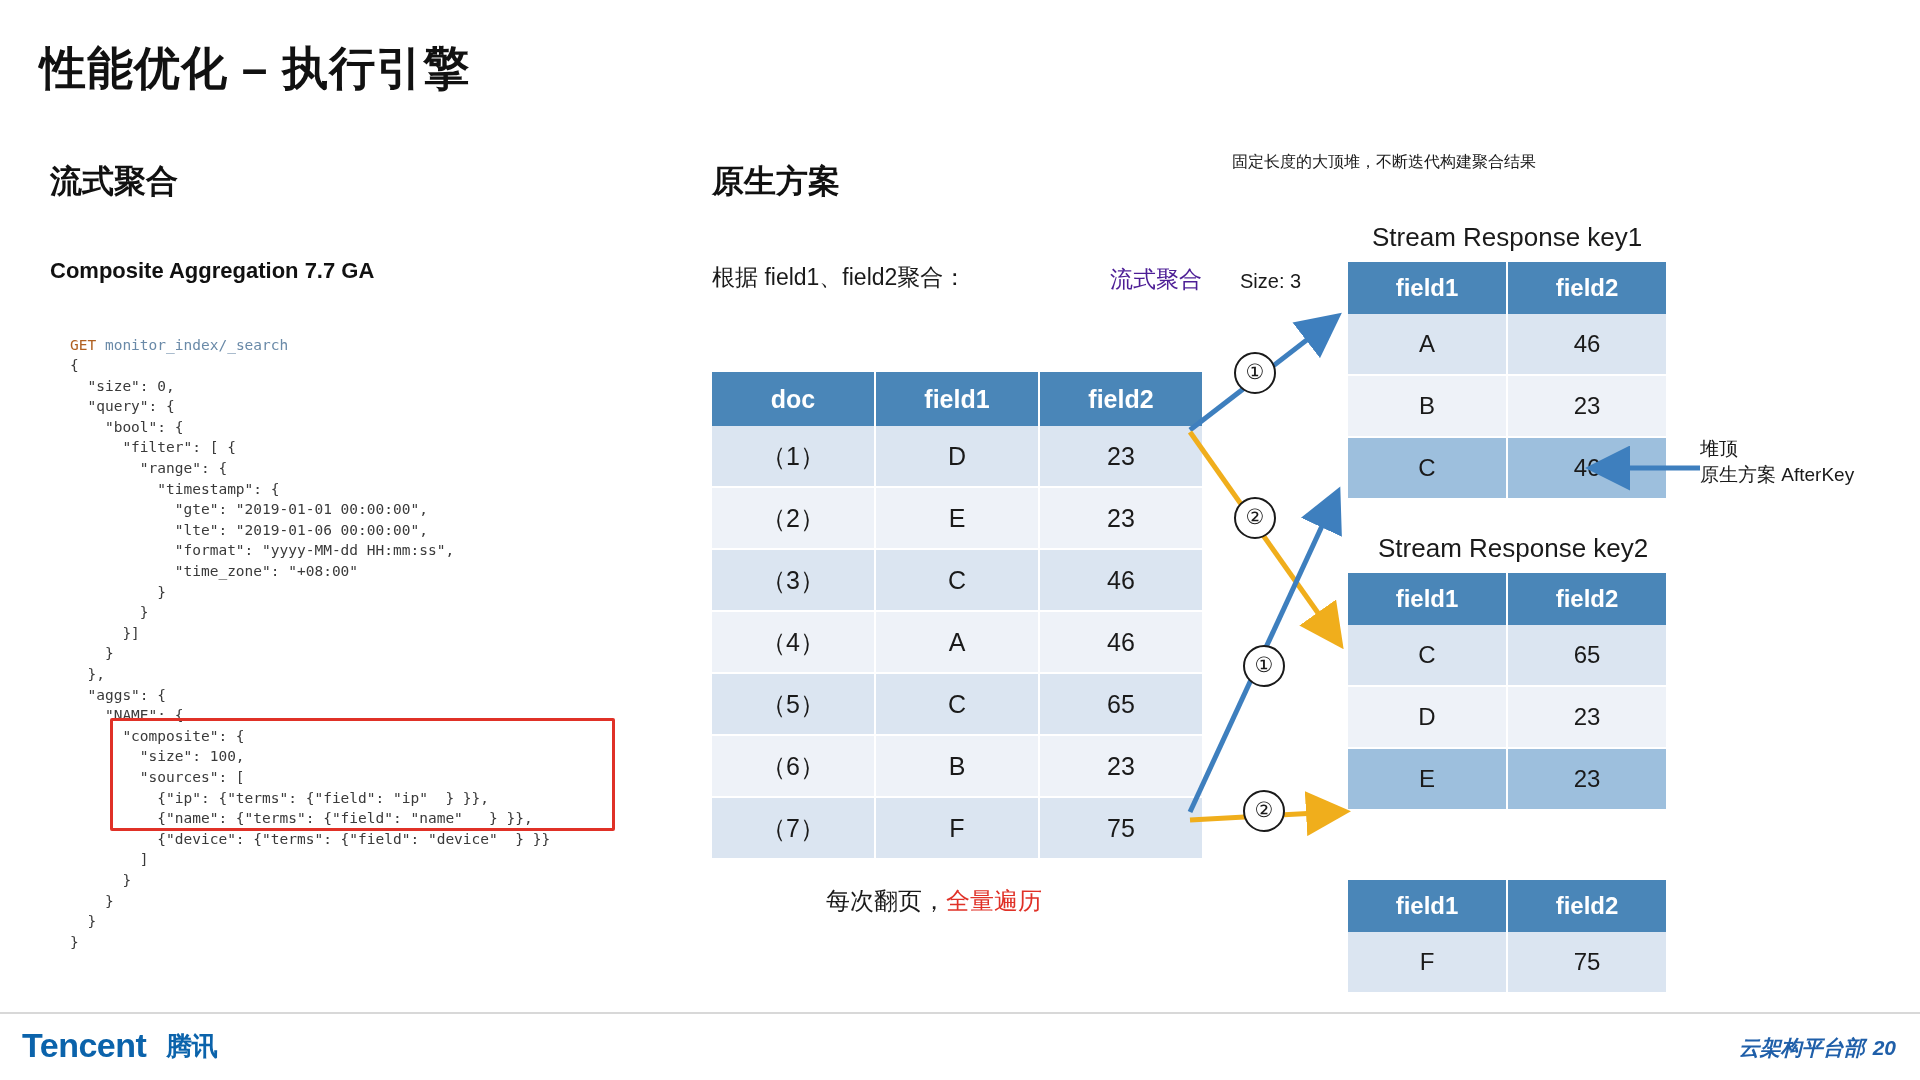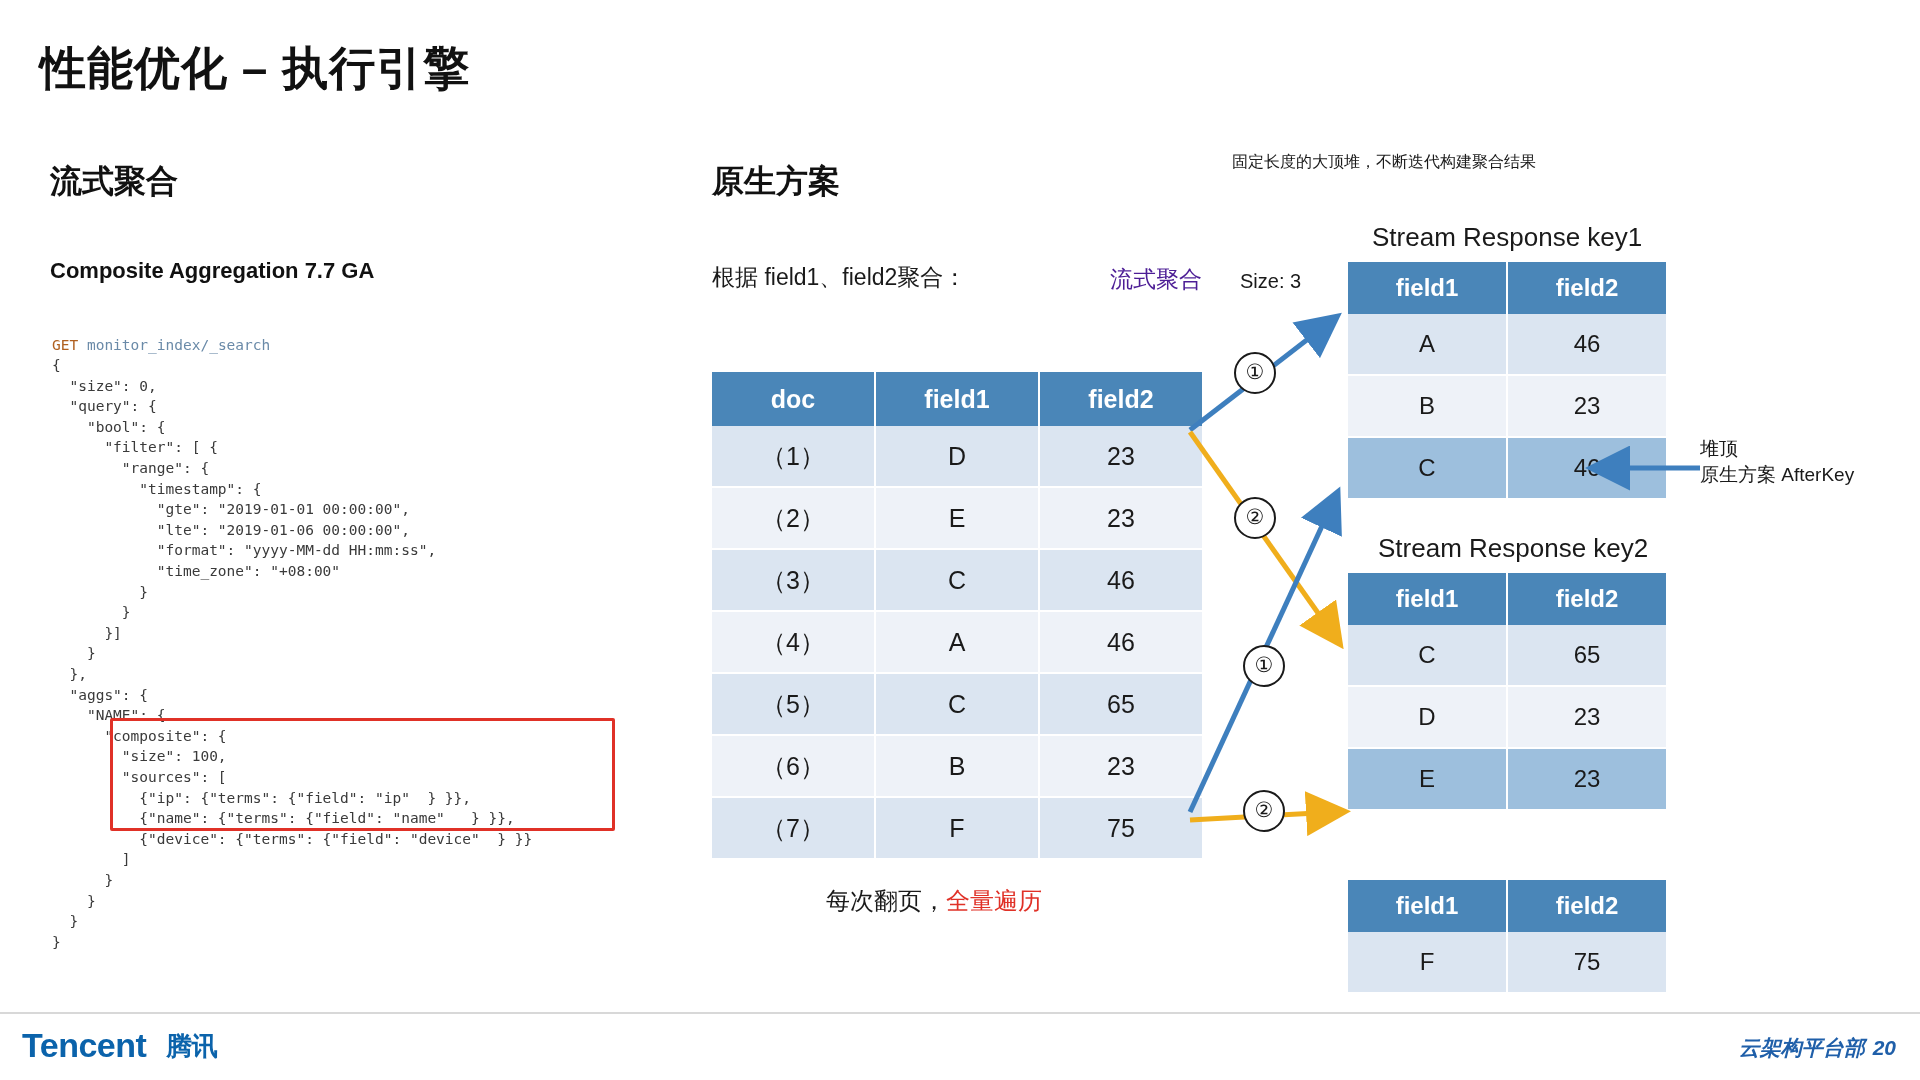--- a/index.html
+++ b/index.html
@@ -47,21 +47,21 @@
     left: 50px;
     top: 258px;
     font-size: 22px;
     font-weight: bold;
     color: #111111;
   }
 
   
   #code-block {
     position: absolute;
-    left: 52px;
+    left: 70px;
     top: 320px;
     width: 600px;
     font-family: "DejaVu Sans Mono", monospace;
     font-size: 14.5px;
     line-height: 20.6px;
     color: #3a3a3a;
     white-space: pre;
   }
   #code-block .kw-get { color: #b06020; }
   #code-block .kw-url { color: #6a8aa8; }

